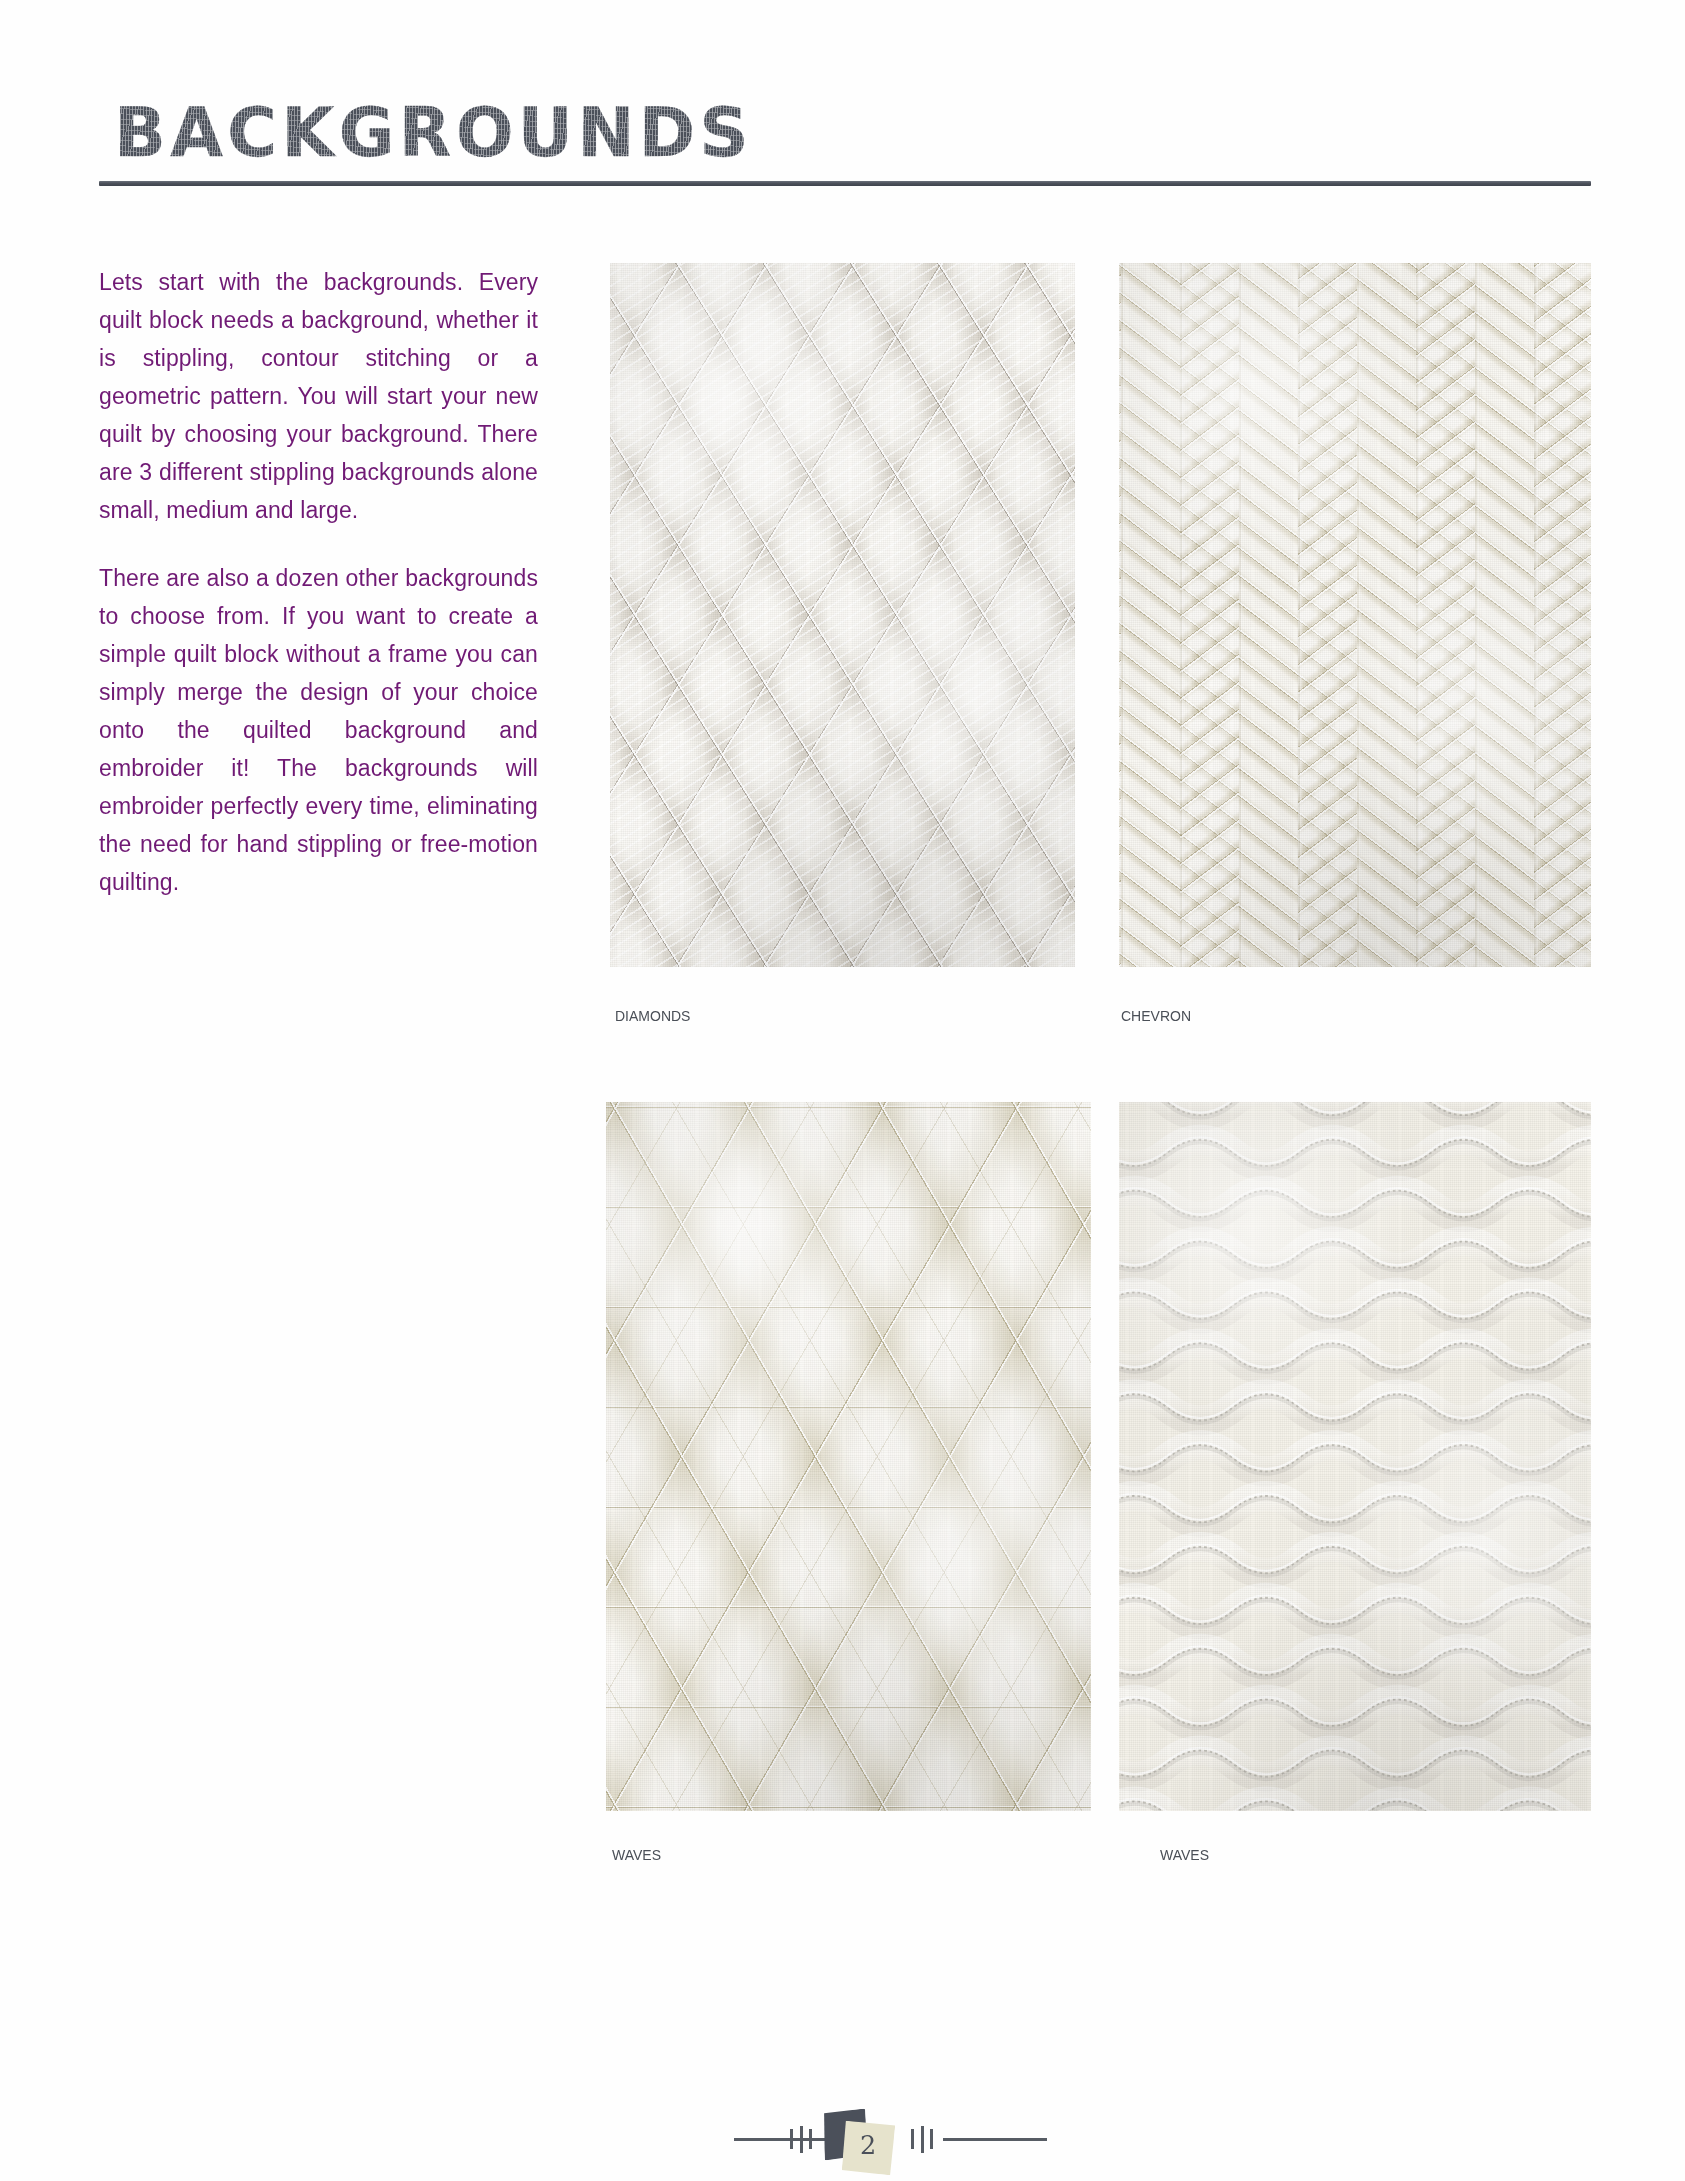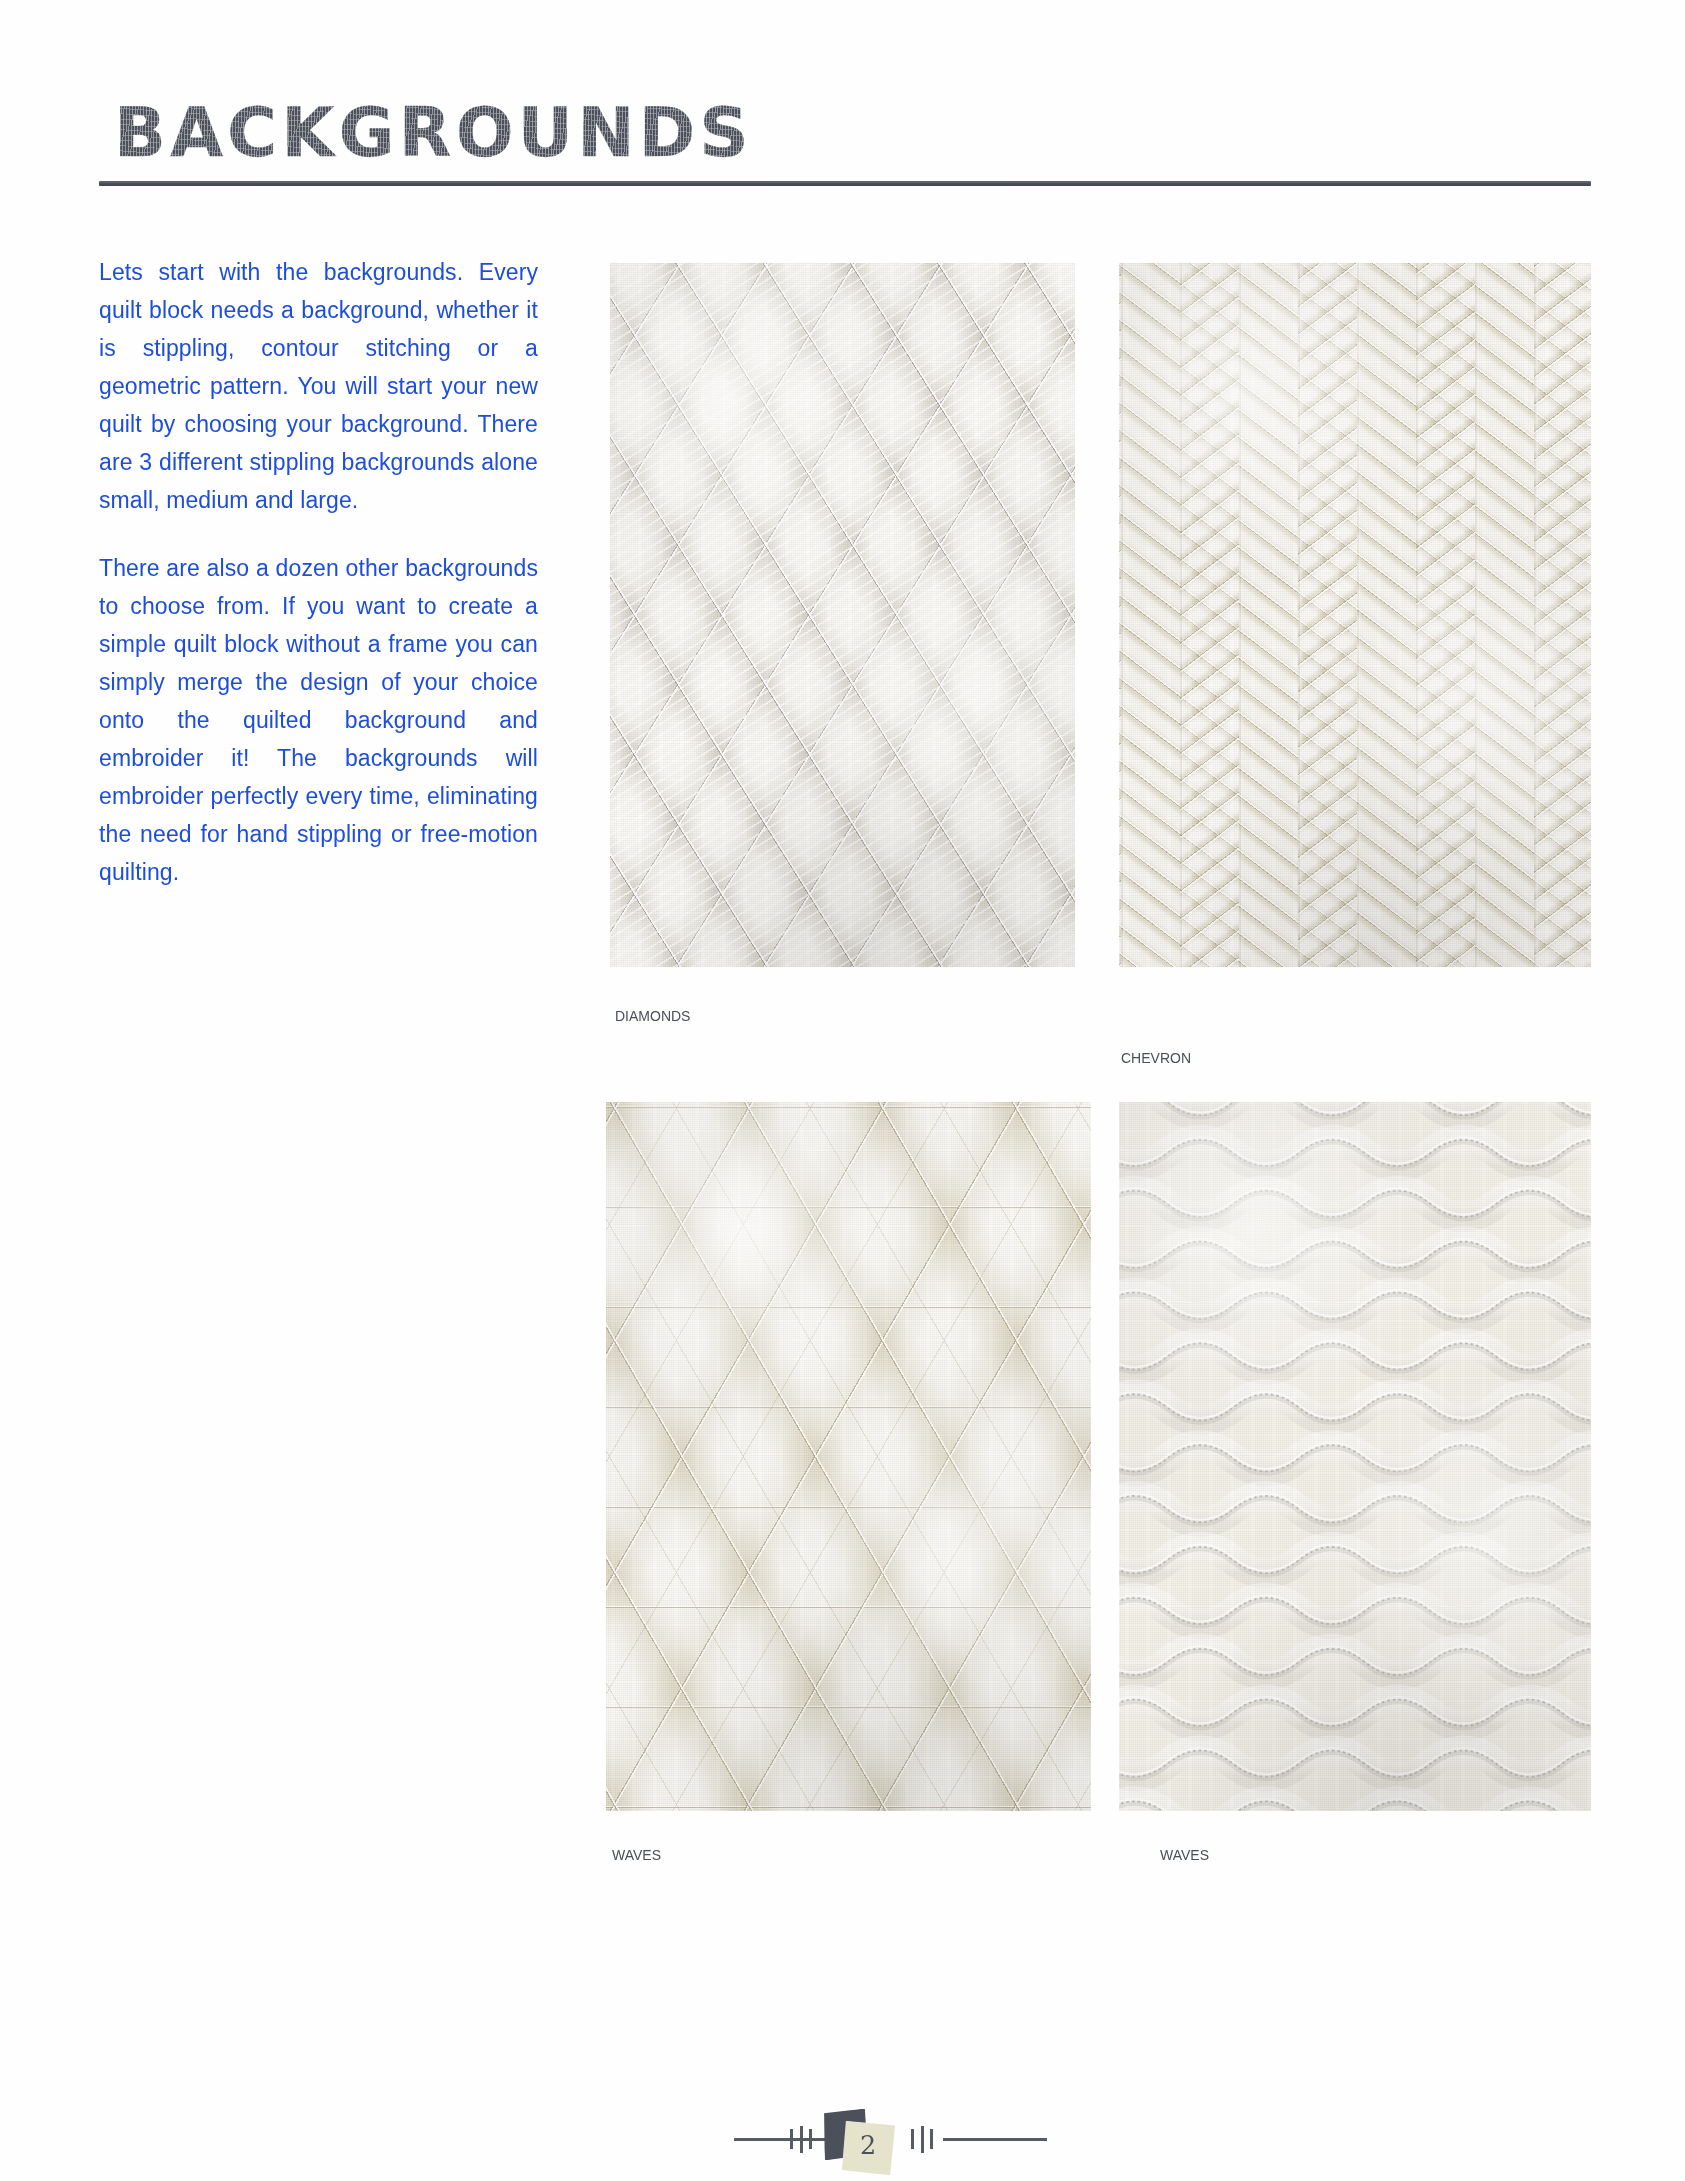--- a/index.html
+++ b/index.html
@@ -77,25 +77,25 @@
   }
 
   
   .copy-col {
     position: absolute;
     left: 99px;
     top: 253px;
     width: 439px;
   }
   .copy-col p {
-    margin: 0 0 30px 0;
+    margin: 10px 0 30px 0;
     font-family: "Liberation Sans", sans-serif;
     font-size: 23px;
     line-height: 38px;
-    color: #1d4ed8;
+    color: #701a75;
     text-align: justify;
     text-justify: inter-word;
     letter-spacing: 0.1px;
   }
   .copy-col p:last-child { margin-bottom: 0; }
 
   
   .swatch {
     position: absolute;
   }
@@ -107,21 +107,21 @@
     background: #f4f1e8;
   }
 
   
   #sw-diamonds { left: 610px;  top: 263px;  width: 465px;  height: 704px; }
   #sw-chevron  { left: 1119px; top: 263px;  width: 472px;  height: 704px; }
   #sw-stars    { left: 606px;  top: 1102px; width: 485px;  height: 709px; }
   #sw-waves    { left: 1119px; top: 1102px; width: 472px;  height: 709px; }
 
   #cap-diamonds { left: 615px;  top: 1008px; }
-  #cap-chevron  { left: 1121px; top: 1008px; margin-top: 42px; }
+  #cap-chevron  { left: 1121px; top: 1008px; }
   #cap-stars    { left: 612px;  top: 1847px; }
   #cap-waves    { left: 1160px; top: 1847px; }
 
   
   .weave::before {
     content: "";
     position: absolute;
     inset: -10%;
     background-image:
       repeating-linear-gradient(0deg,

